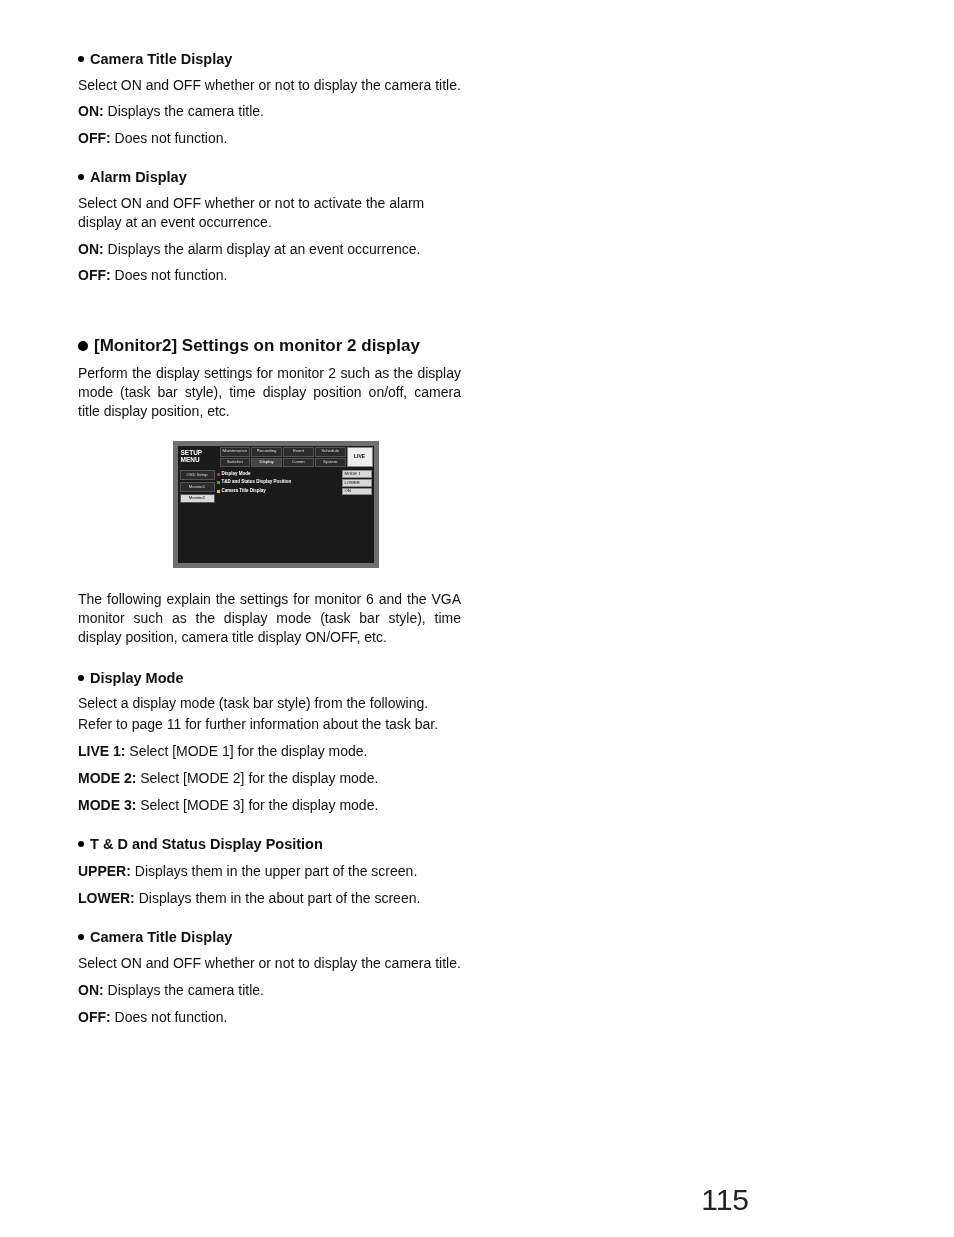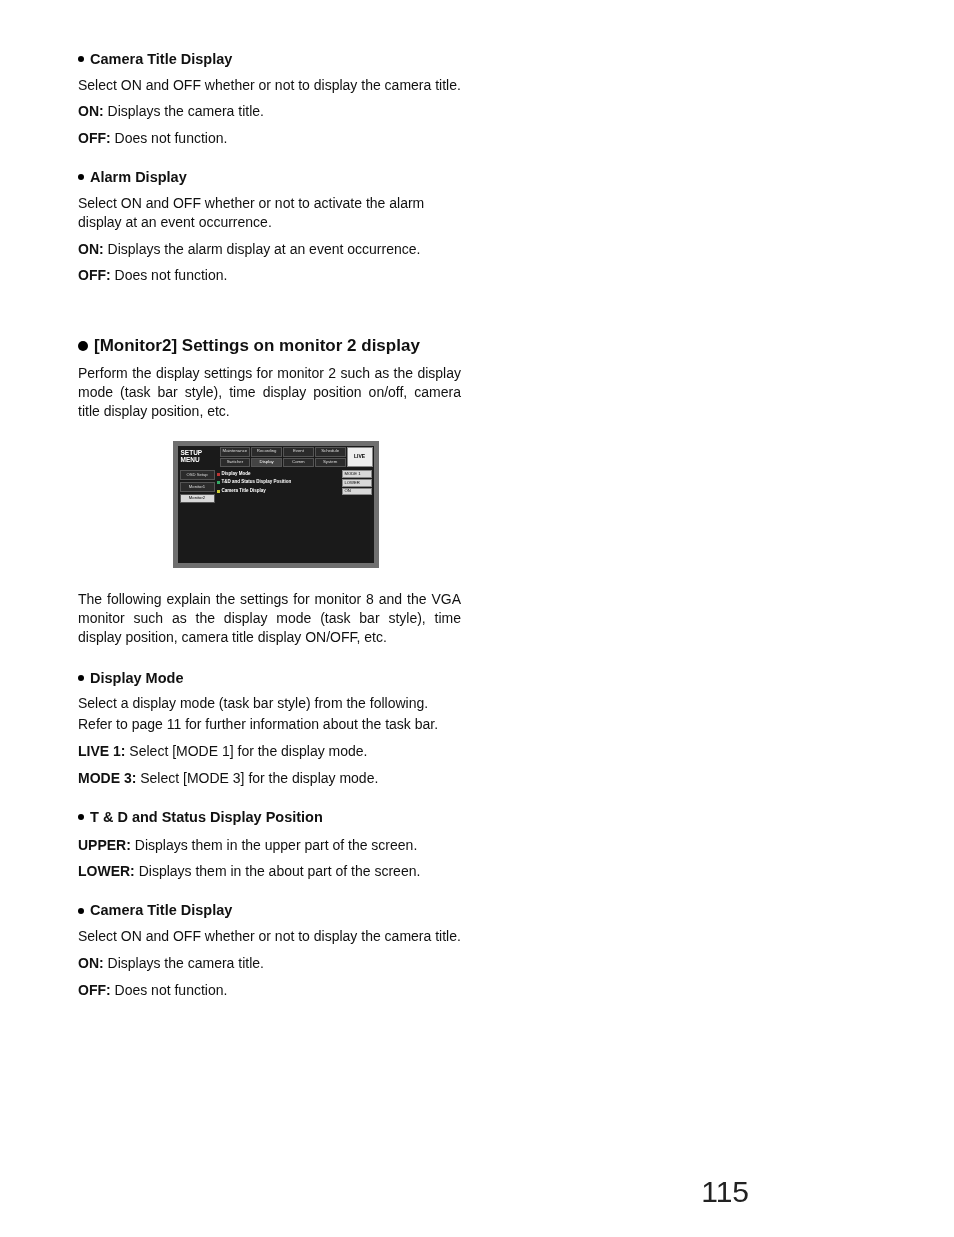--- a/index.html
+++ b/index.html
@@ -170,21 +170,21 @@
     font-size: 4.2px;
     padding: 0.5px 2px;
     min-width: 24px;
     text-align: left;
     border: 0.5px solid #888;
   }
 
   .page-number {
     position: absolute;
     right: 55px;
-    bottom: 28px;
+    bottom: 20px;
     font-size: 30px;
     font-family: Arial, Helvetica, sans-serif;
     color: #222;
   }
 </style>
 </head>
 <body>
 
 <div class="page">
   <div class="column">
@@ -254,29 +254,30 @@
                 <span class="fig-sq sq-y"></span>
                 <span class="fig-label">Camera Title Display</span>
                 <span class="fig-val">ON</span>
               </div>
             </div>
           </div>
         </div>
       </div>
     </div>
 
-    <p class="body-text justify" style="margin-bottom:22px">The following explain the settings for monitor 8 and the VGA monitor such as the display mode (task bar style), time display position, camera title display ON/OFF, etc.</p>
+    <p class="body-text justify" style="margin-bottom:22px">The following explain the settings for monitor 6 and the VGA monitor such as the display mode (task bar style), time display position, camera title display ON/OFF, etc.</p>
 
     <div class="section">
       <div class="sub-heading">
         <span class="bullet-dot"></span><span>Display Mode</span>
       </div>
       <p class="body-text">Select a display mode (task bar style) from the following.</p>
       <p class="body-text">Refer to page 11 for further information about the task bar.</p>
       <p class="kv"><b>LIVE 1:</b><span> Select [MODE 1] for the display mode.</span></p>
+      <p class="kv"><b>MODE 2:</b><span> Select [MODE 2] for the display mode.</span></p>
       <p class="kv"><b>MODE 3:</b><span> Select [MODE 3] for the display mode.</span></p>
     </div>
 
     <div class="section">
       <div class="sub-heading">
         <span class="bullet-dot"></span><span>T &amp; D and Status Display Position</span>
       </div>
       <p class="kv"><b>UPPER:</b><span> Displays them in the upper part of the screen.</span></p>
       <p class="kv"><b>LOWER:</b><span> Displays them in the about part of the screen.</span></p>
     </div>

